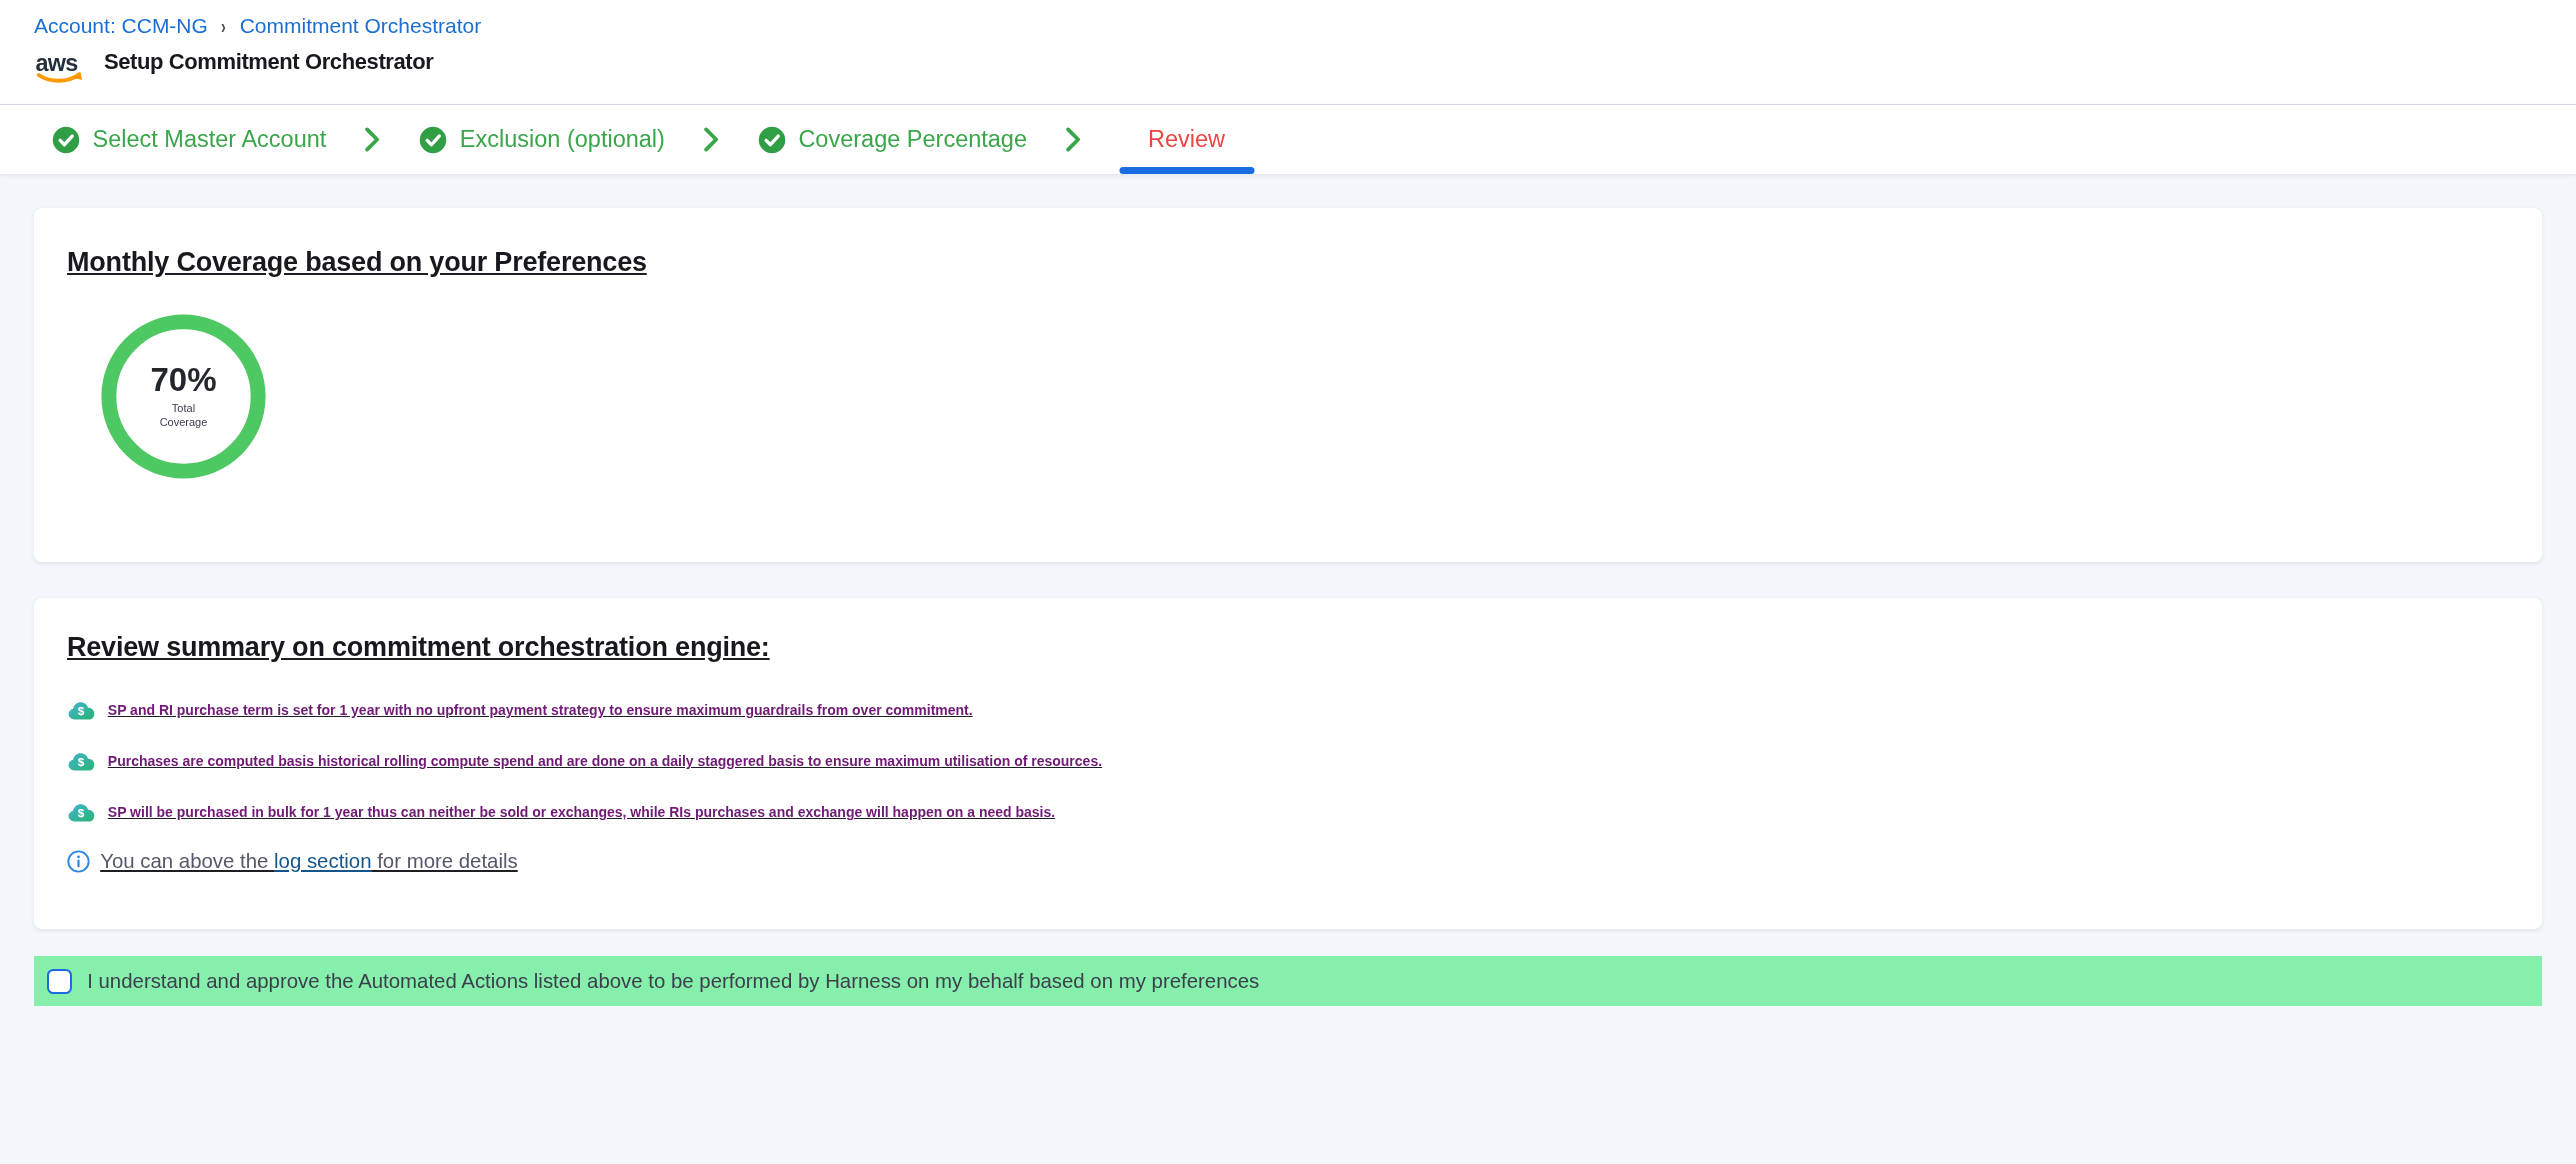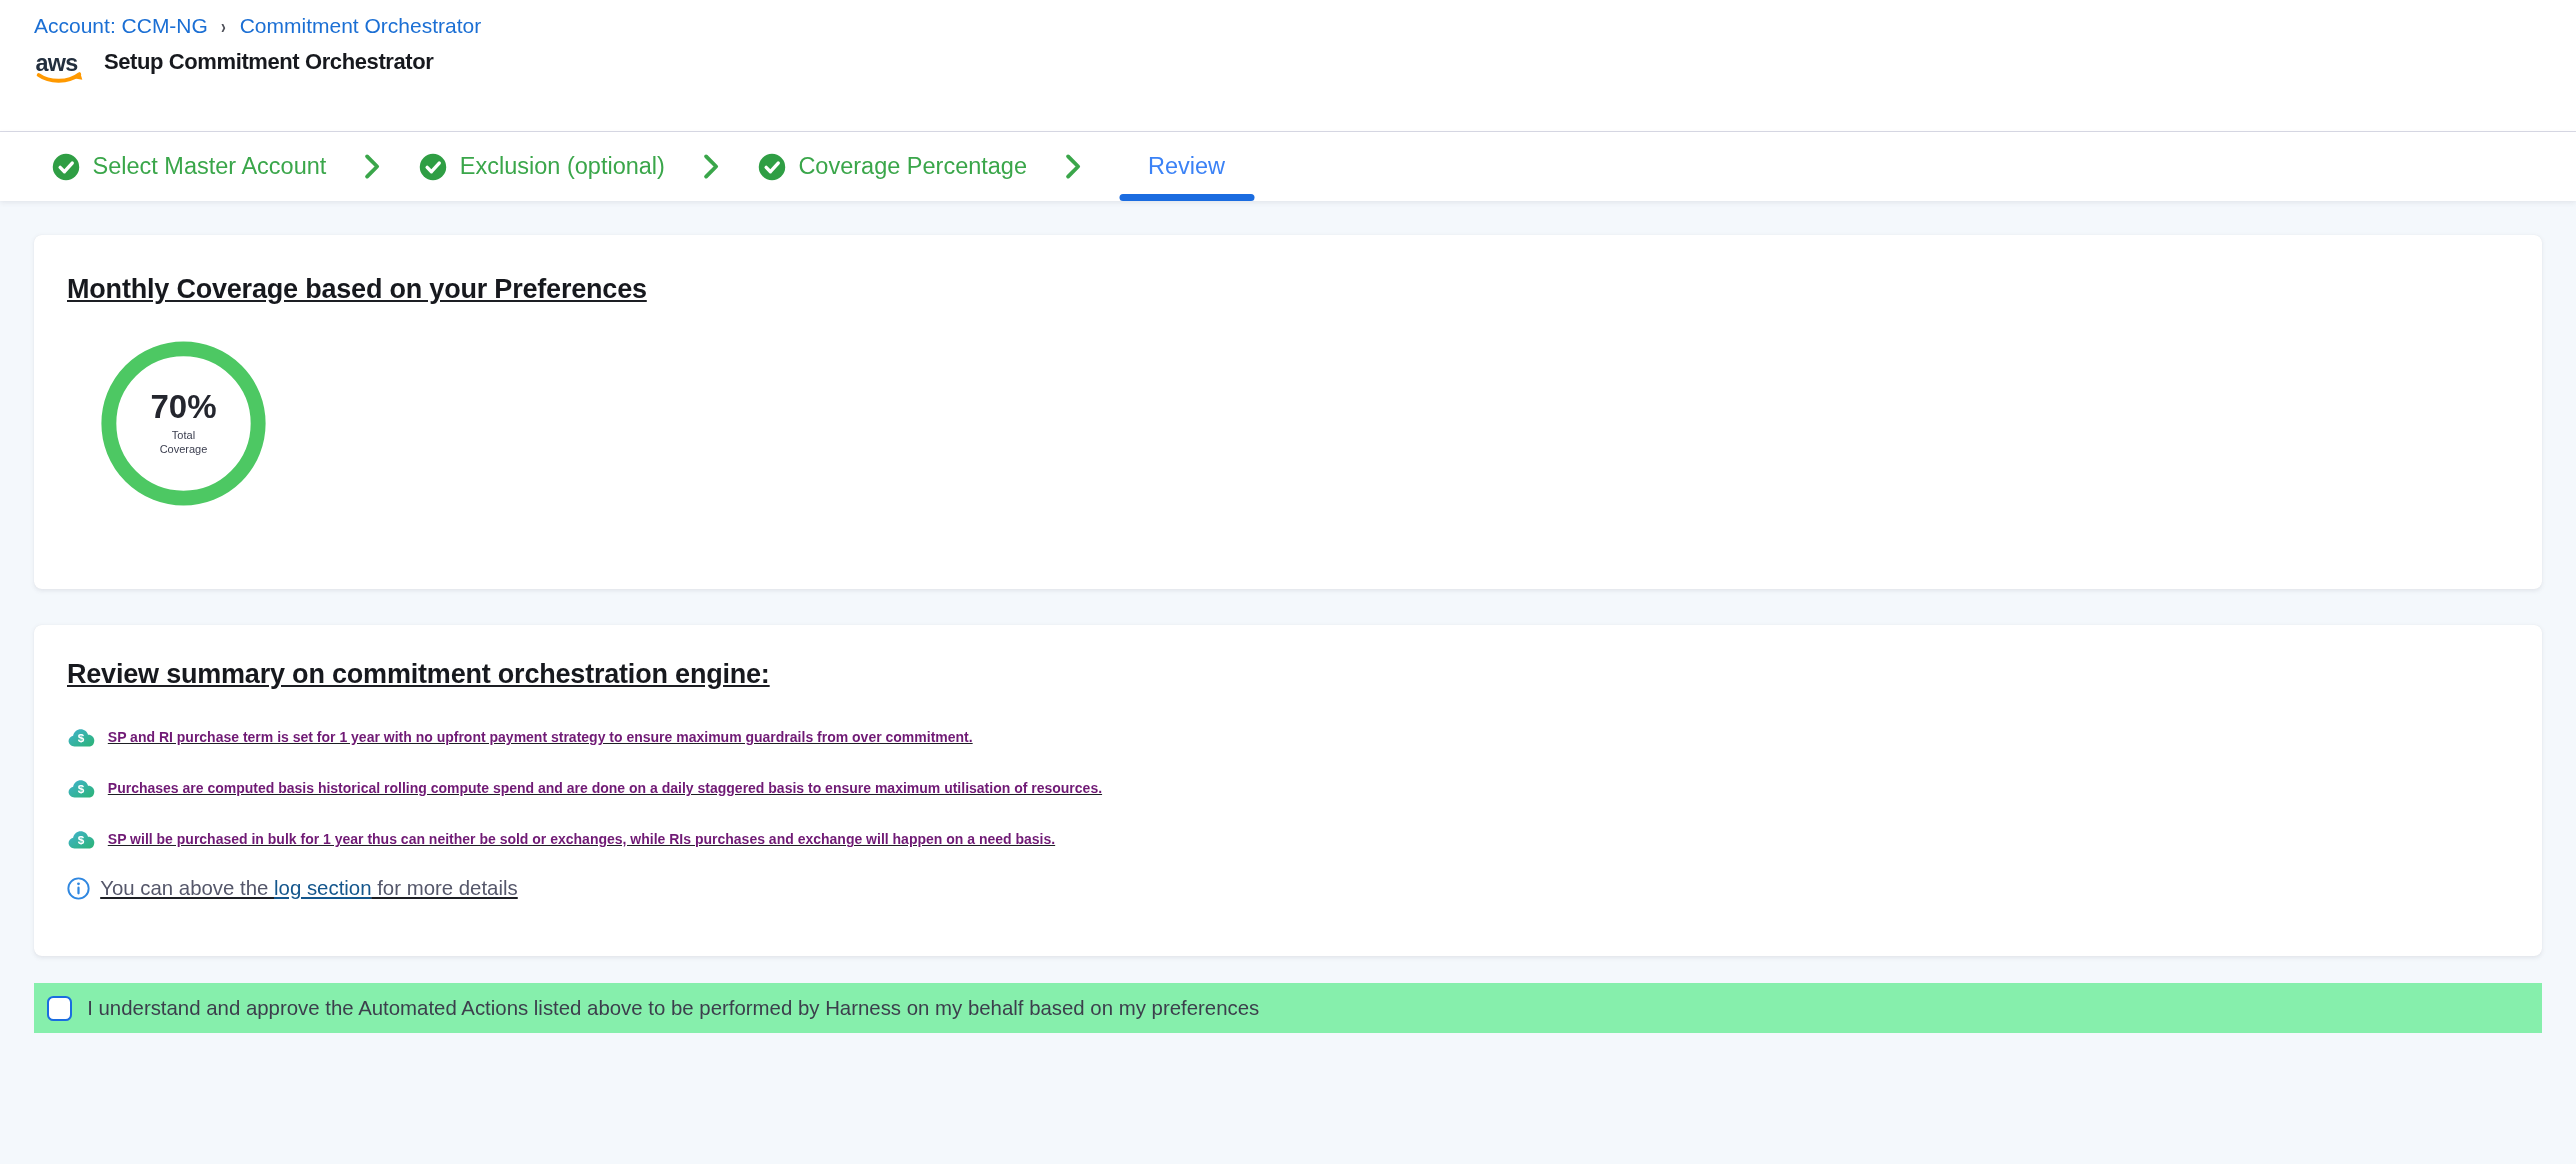--- a/index.html
+++ b/index.html
@@ -4,40 +4,40 @@
 <style>
   * { margin:0; padding:0; box-sizing:border-box; }
   html,body { width:2576px; height:1164px; overflow:hidden; }
   body {
     font-family:"Liberation Sans", sans-serif;
     background:#ffffff;
     color:#1d1f24;
   }
 
   
-  .header { background:#fff; padding:14px 34px 0 34px; border-bottom:1.6px solid #d9dae6; height:132px; }
+  .header { background:#fff; padding:14px 34px 0 34px; border-bottom:1.6px solid #d9dae6; height:105px; }
   .breadcrumb { display:flex; align-items:center; gap:12.5px; font-size:21px; font-weight:500; }
   .breadcrumb a { color:#1b6fd4; text-decoration:none; cursor:pointer; }
   .crumb-sep { color:#4d4f58; font-size:20.4px; font-weight:700; transform:scaleX(.7); }
   .title-row { display:flex; align-items:flex-start; gap:17px; margin-top:11px; }
   .page-title { font-size:22px; font-weight:700; color:#17191e; letter-spacing:-0.4px; }
   .aws-logo { width:53px; height:38px; display:block; }
 
   
   .stepper {
     background:#fff; height:69px; display:flex; align-items:center;
     padding:0 0 0 52px; gap:38px; position:relative; z-index:2;
     box-shadow:0 2.4px 5.5px rgba(96,97,112,0.14);
   }
   .step { display:flex; align-items:center; gap:12.5px; height:100%; cursor:pointer; }
   .step-label { font-size:23.5px; font-weight:500; color:#3aa64a; white-space:nowrap; }
   .check-icon { width:28px; height:28px; display:block; }
   .chev-icon { width:17px; height:27px; display:block; }
   .step-active { position:relative; height:100%; display:flex; align-items:center; padding:0 28px; cursor:pointer; }
-  .step-active .step-label { color:#3b82f6; }
+  .step-active .step-label { color:#ef4444; }
   .active-underline {
     position:absolute; bottom:0; left:50%; transform:translateX(-50%);
     width:135px; height:7px; background:#1b6ce0; border-radius:3.9px;
   }
 
   
   .content { background:#f4f8fc; height:990px; padding:34px 34px 0 34px; }
   .card {
     background:#fff; border-radius:7.8px;
     box-shadow:0 1.6px 4.7px rgba(96,97,112,0.12), 0 0 0.8px rgba(40,41,61,0.08);

